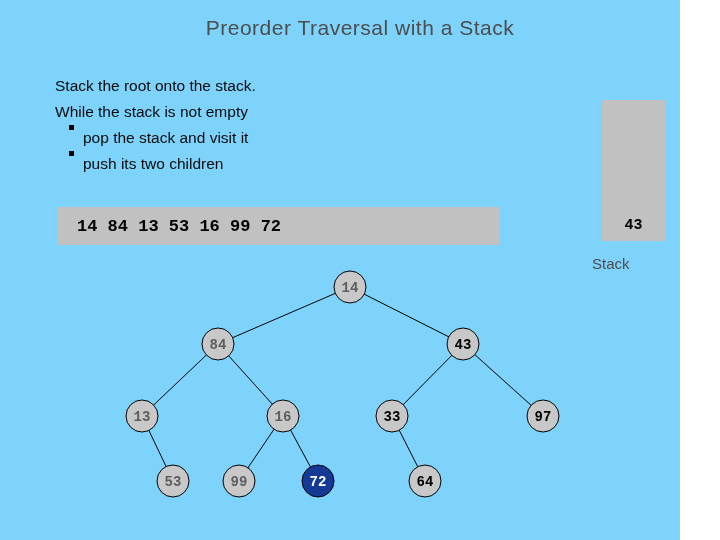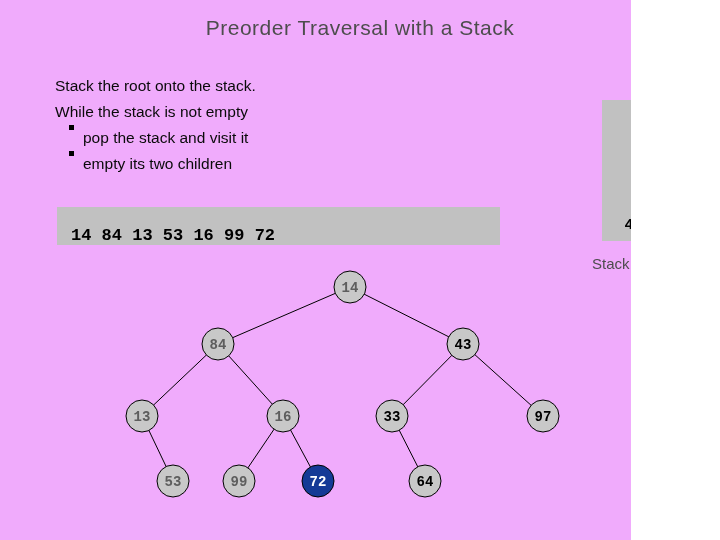--- a/index.html
+++ b/index.html
@@ -1,20 +1,20 @@
 <!DOCTYPE html>
 <html><head>
 <meta charset="utf-8">
 <style>
   html, body { margin: 0; padding: 0; background: #ffffff; }
   .slide {
     position: relative;
-    width: 631px;
+    width: 680px;
     height: 540px;
-    background: #f0abfc;
+    background: #7dd3fc;
     overflow: hidden;
     font-family: "Liberation Sans", sans-serif;
   }
   .slide-title {
     position: absolute;
     top: 16px;
     left: 0;
     width: 720px;
     text-align: center;
     font-size: 21px;
@@ -40,22 +40,22 @@
     margin-right: 9px;
     flex: 0 0 auto;
   }
   .seq-box {
     position: absolute;
     left: 57px;
     top: 207px;
     width: 443px;
     height: 38px;
     display: flex;
-    align-items: flex-end;
-    padding-left: 14px;
+    align-items: center;
+    padding-left: 20px;
     box-sizing: border-box;
     font-family: "Liberation Mono", monospace;
     font-weight: bold;
     font-size: 17px;
     color: #000000;
   }
   .stack-rect {
     position: absolute;
     left: 602px;
     top: 100px;
@@ -111,21 +111,21 @@
 
   <div class="algo">
     <div class="algo-line">Stack the root onto the stack.</div>
     <div class="algo-line">While the stack is not empty</div>
     <div class="bullet-row">
       <span class="bullet-square"></span>
       <span>pop the stack and visit it</span>
     </div>
     <div class="bullet-row">
       <span class="bullet-square"></span>
-      <span>empty its two children</span>
+      <span>push its two children</span>
     </div>
   </div>
 
   <div class="seq-box" style="background: rgb(193, 193, 193);">
     <span>14 84 13 53 16 99 72</span>
   </div>
 
   <div class="stack-rect" style="background: rgb(193, 193, 193);">
     <div class="stack-item">43</div>
   </div>

